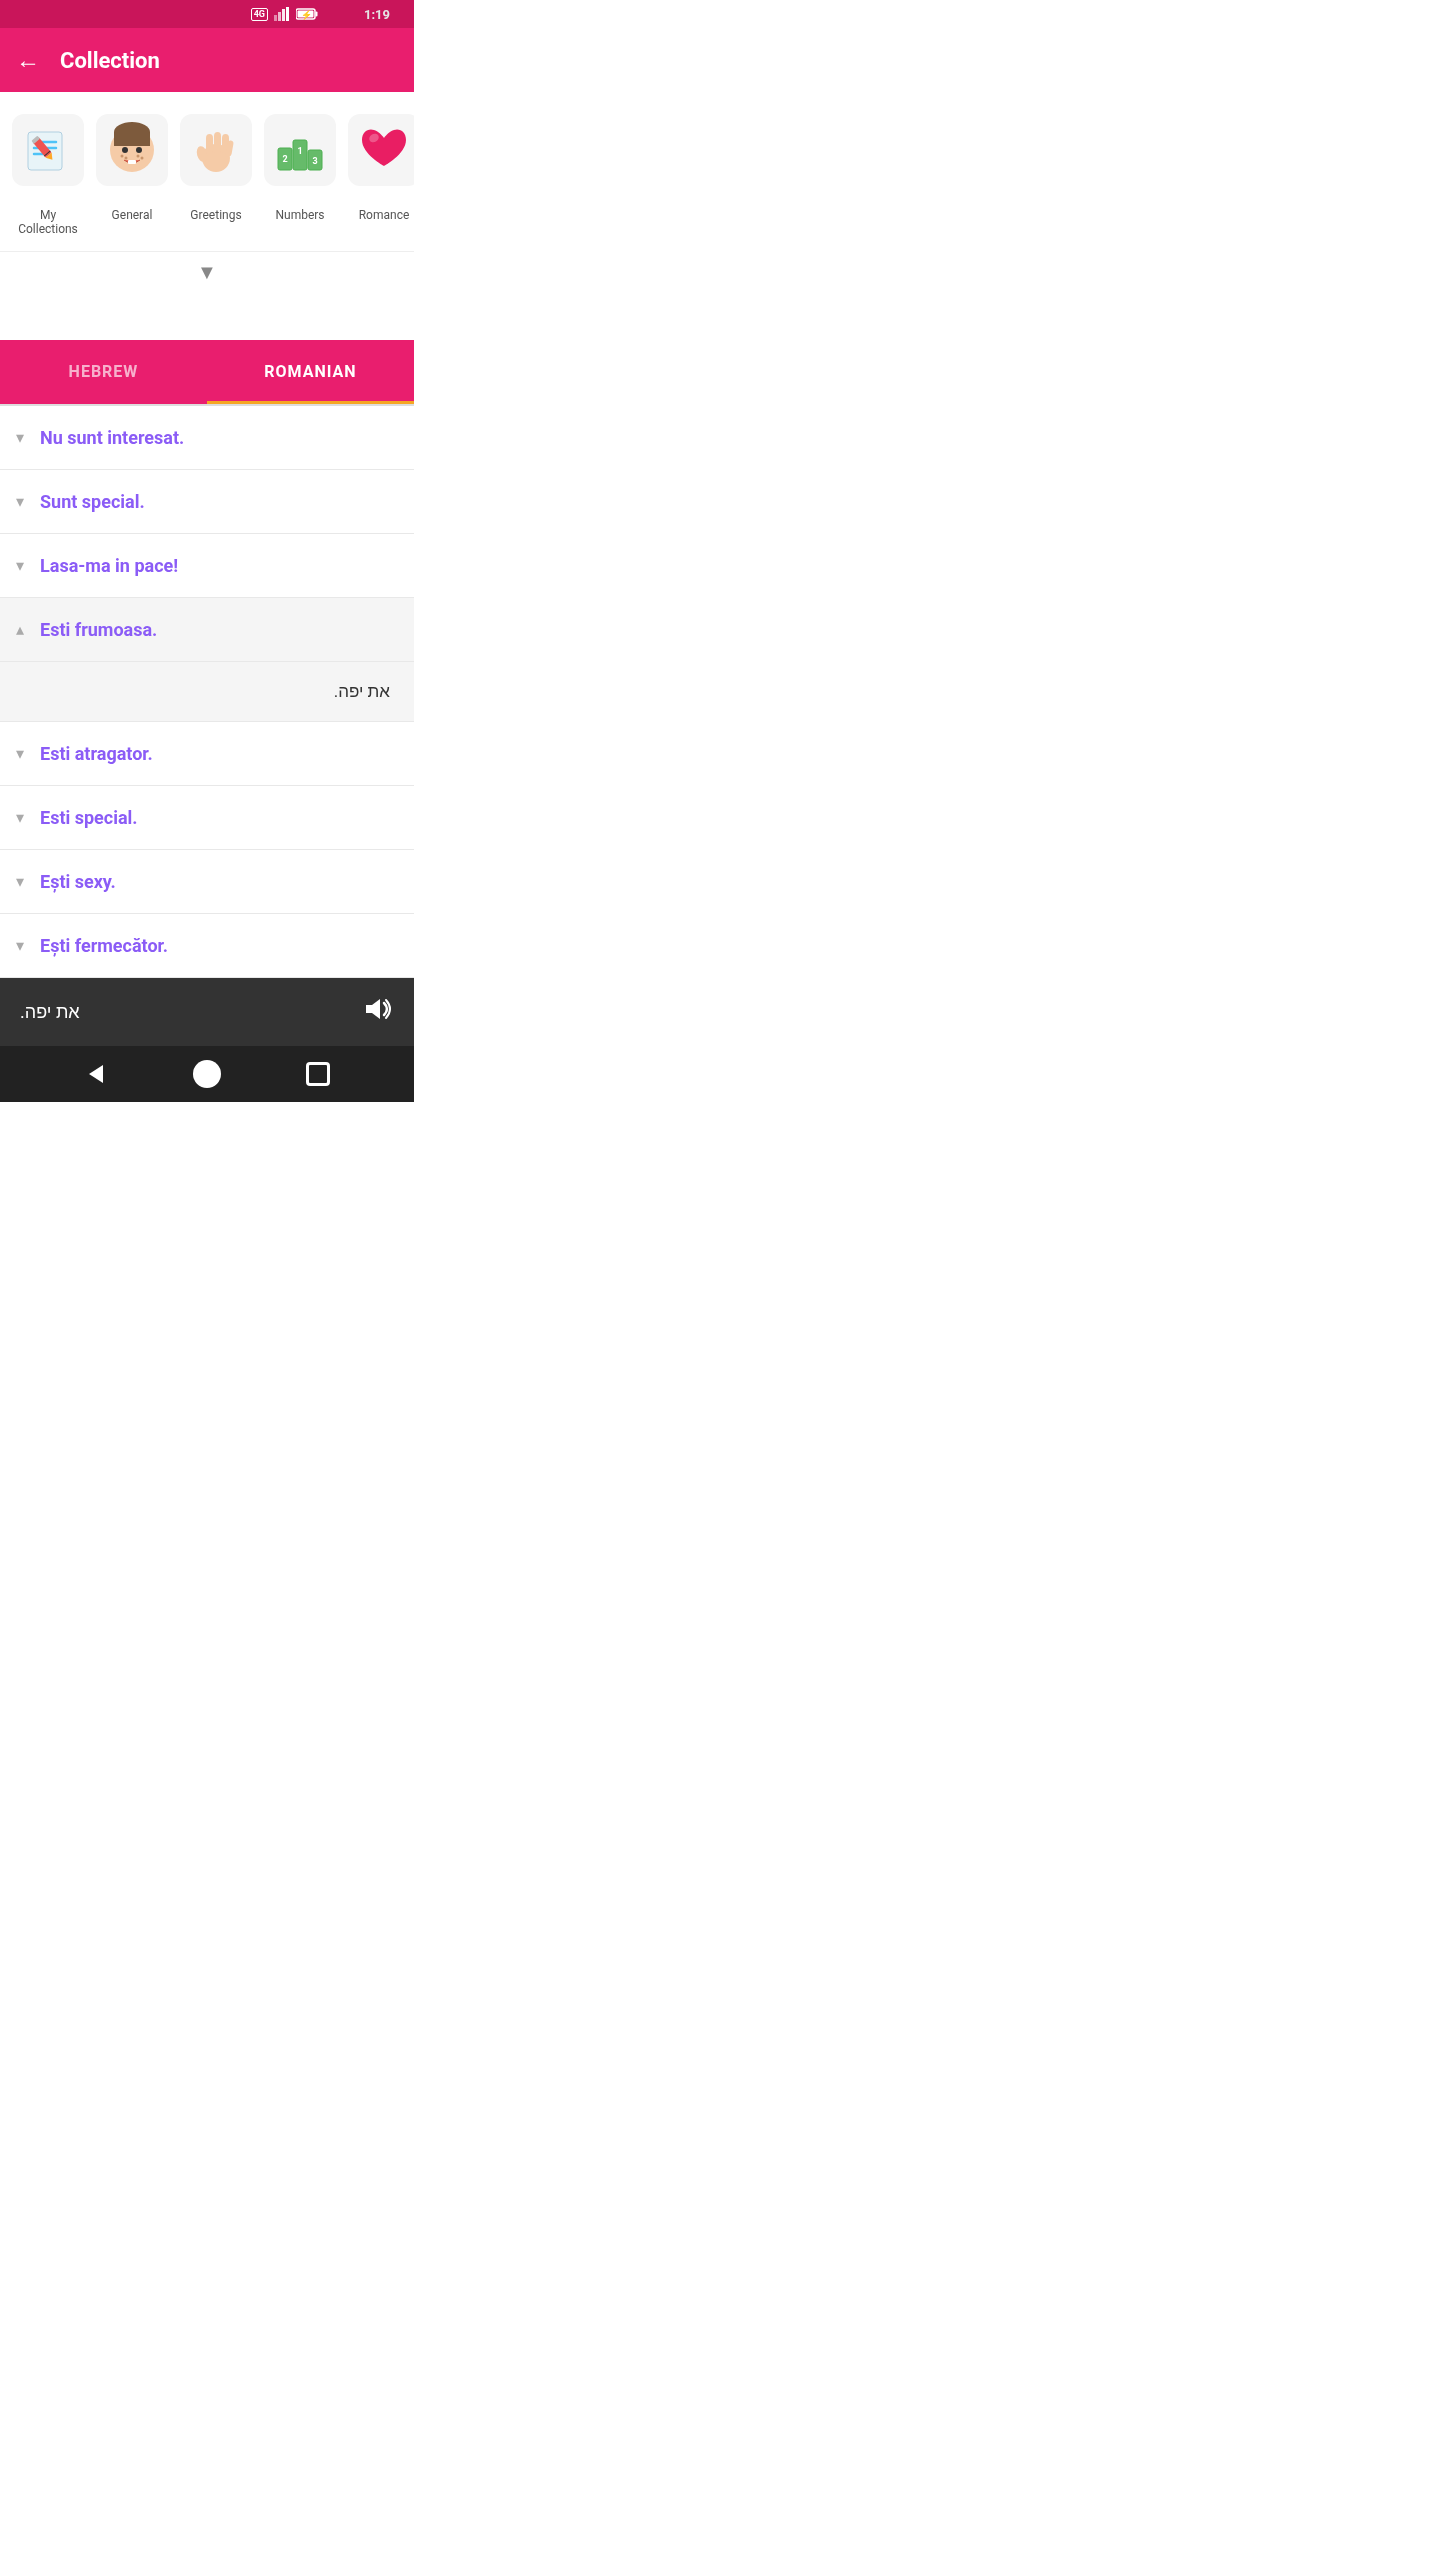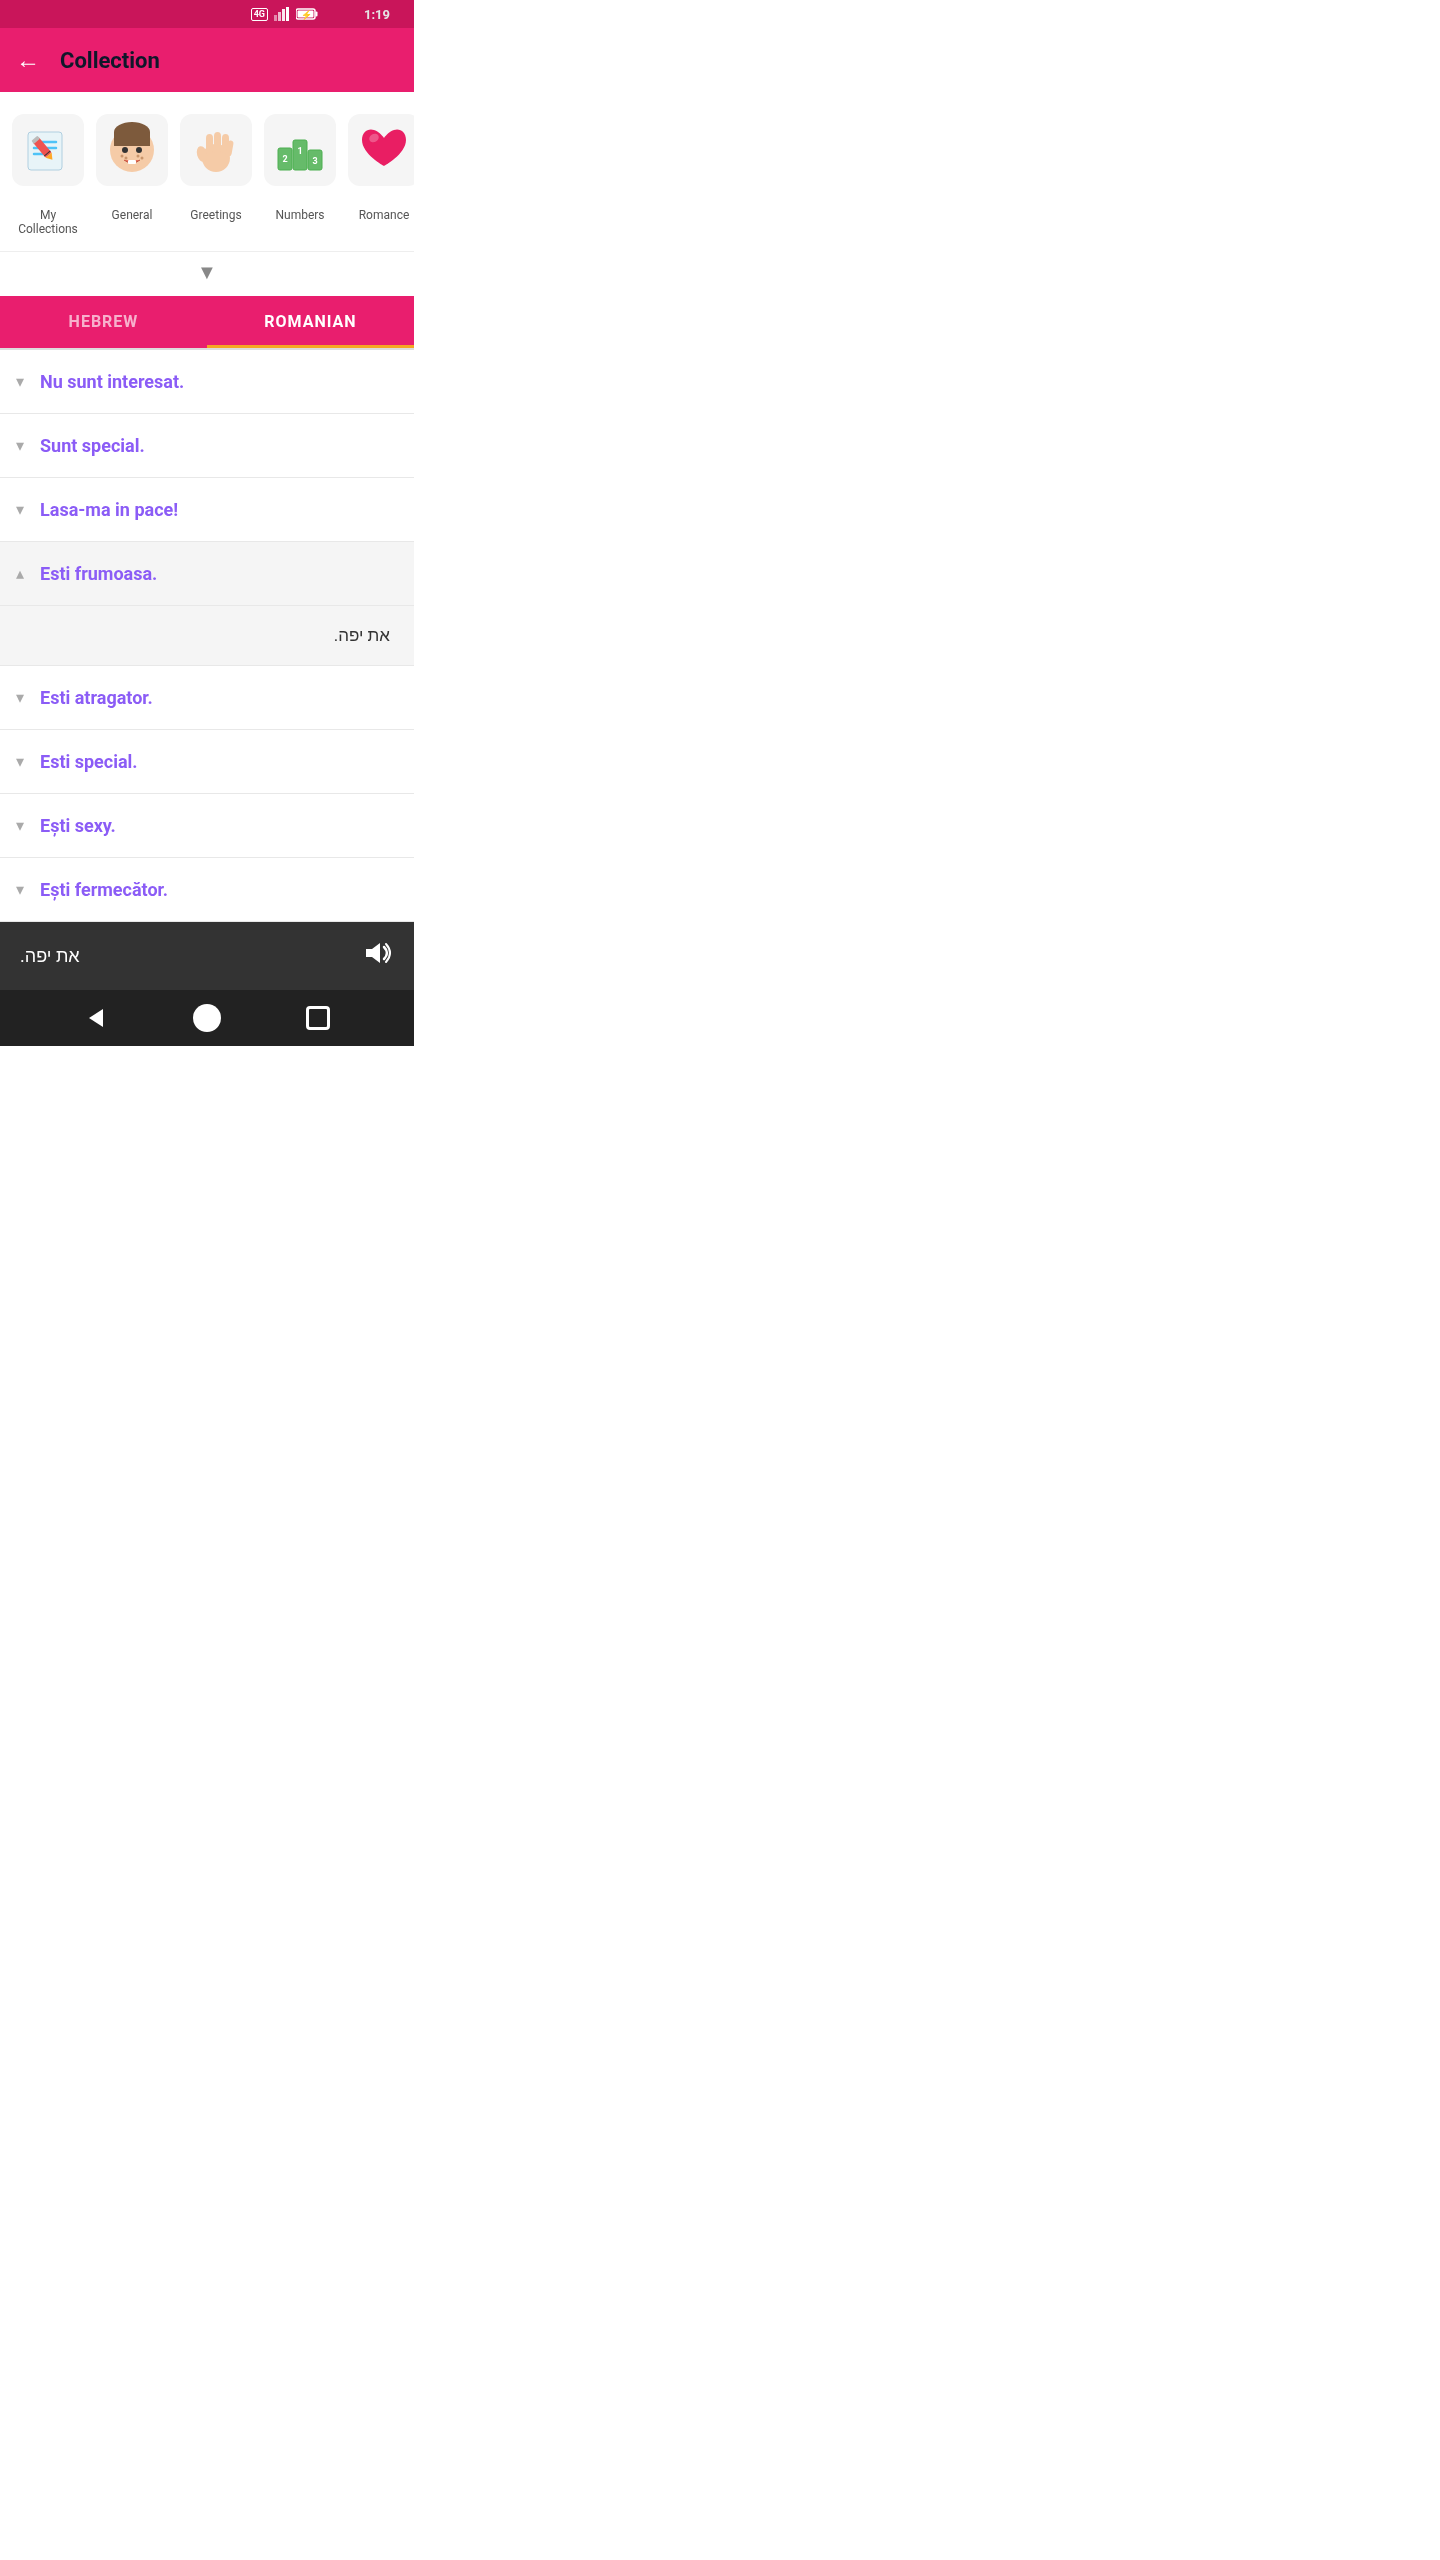--- a/index.html
+++ b/index.html
@@ -39,21 +39,21 @@
       align-items: center;
       padding: 0 16px;
       gap: 20px;
     }
     .back-arrow {
       color: #fff;
       font-size: 24px;
       cursor: pointer;
     }
     .header-title {
-      color: #0f172a;
+      color: #ffffff;
       font-size: 22px;
       font-weight: bold;
     }
 
     
     .category-strip {
       background: #fff;
       padding: 16px 8px 8px 8px;
       overflow-x: auto;
       white-space: nowrap;
@@ -103,21 +103,22 @@
     }
     .expand-chevron .chevron {
       font-size: 20px;
       color: #888;
     }
 
     
     .lang-tabs {
       background: #e91e6e;
       display: flex;
-      height: 52px;
+      height: 64px;
+      margin-top: 44px;
     }
     .lang-tab {
       flex: 1;
       display: flex;
       align-items: center;
       justify-content: center;
       cursor: pointer;
       position: relative;
     }
     .lang-tab-label {

